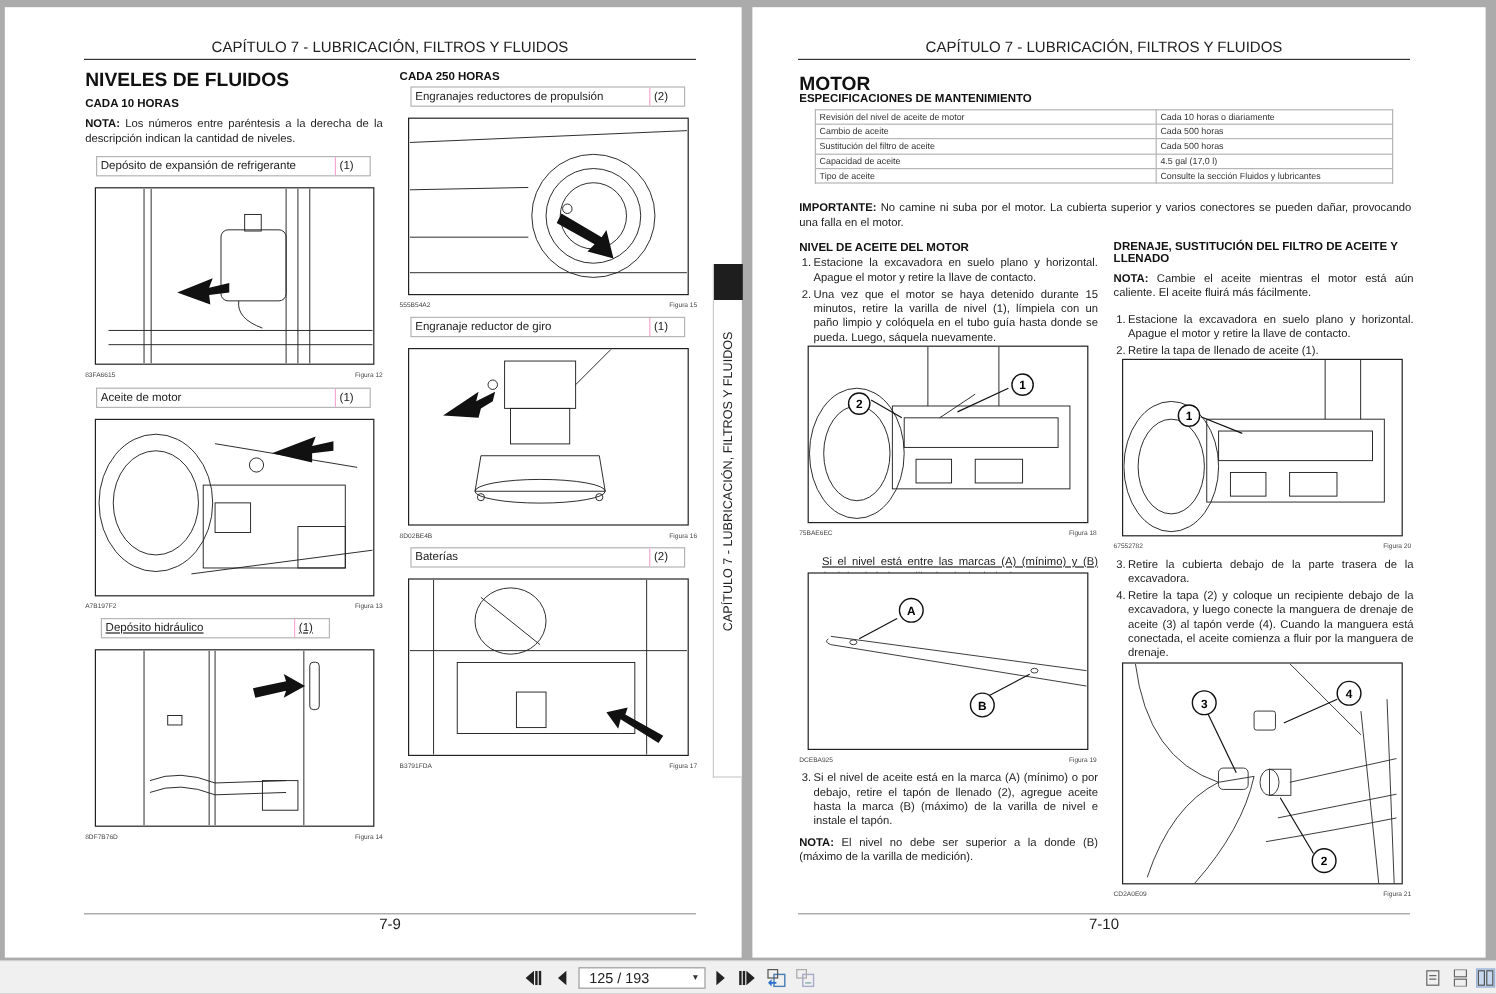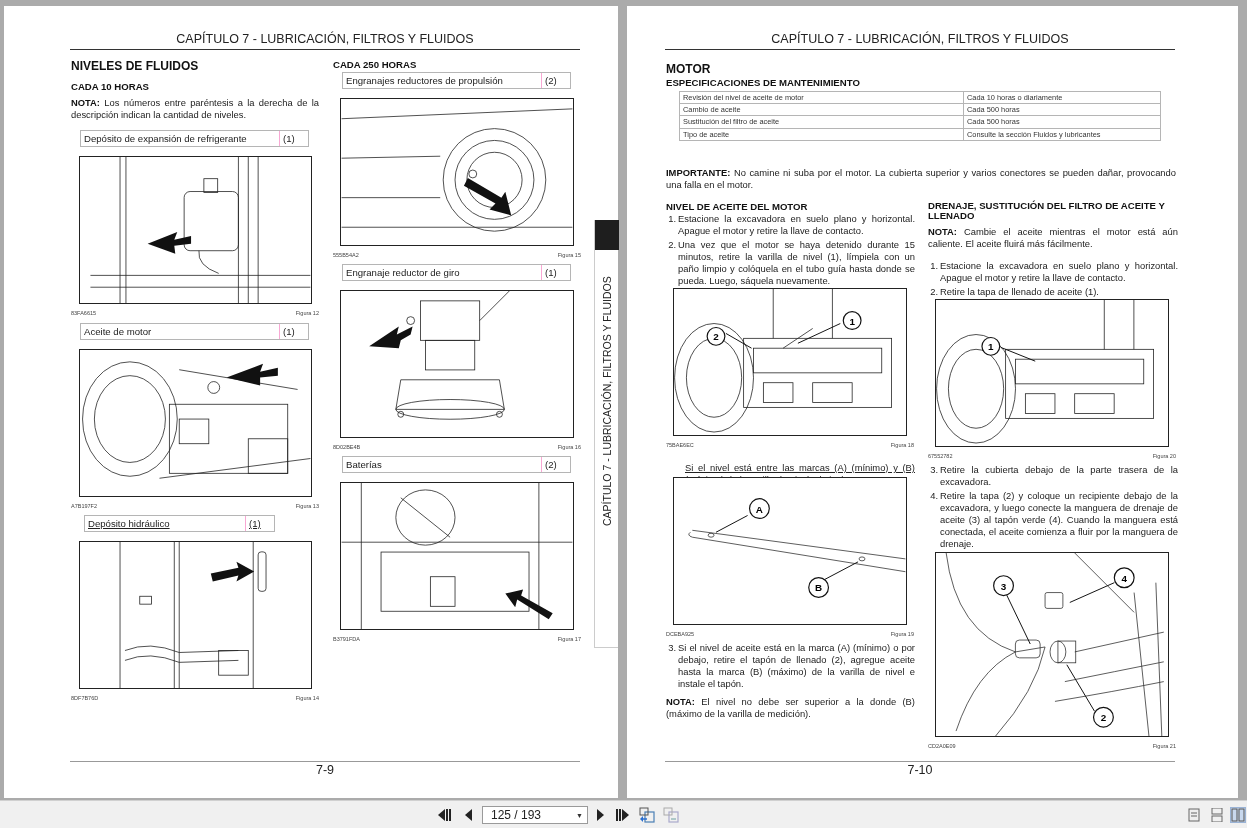--- a/index.html
+++ b/index.html
@@ -5,21 +5,21 @@
   * { box-sizing: border-box; margin: 0; padding: 0; }
   html, body { width: 1247px; height: 828px; overflow: hidden; background: #a9a9a9; font-family: "Liberation Sans", sans-serif; color: #1a1a1a; }
   .viewer { position: absolute; left: 0; top: 0; width: 1247px; height: 800px; background: #ababab; }
   .page { position: absolute; top: 6px; height: 792px; background: #fff; }
   .page-left { left: 4px; width: 614px; }
   .page-right { left: 627px; width: 611px; }
   .chapter-head { position: absolute; top: 26px; font-size: 12.5px; color: #222; text-align: center; }
   .rule { position: absolute; height: 1px; background: #333; }
   .rule-light { position: absolute; height: 1px; background: #999; }
   .page-num { position: absolute; top: 757px; font-size: 12.5px; color: #222; text-align: center; }
-  .h1 { position: absolute; font-weight: bold; font-size: 12px; color: #111; }
+  .h1 { position: absolute; font-weight: bold; font-size: 16px; color: #111; }
   .h2 { position: absolute; font-weight: bold; font-size: 9.6px; color: #111; }
   .para { position: absolute; font-size: 9.4px; line-height: 12px; text-align: justify; color: #222; }
   .para b { color: #111; }
   .levelbox { position: absolute; display: flex; border: 1px solid #b5b5b5; height: 17px; font-size: 9.6px; align-items: center; color: #222; background: #fff; }
   .levelbox .lbl { flex: 1; padding-left: 3px; border-right: 1px solid #f9a8d4; height: 100%; display: flex; align-items: center; }
   .levelbox .cnt { width: 28px; padding-left: 3px; }
   .fig { position: absolute; border: 1.5px solid #222; background: #fff; overflow: hidden; }
   .fig svg { width: 100%; height: 100%; display: block; }
   .cap { position: absolute; font-size: 5.5px; color: #444; display: flex; justify-content: space-between; }
   .spec-table { position: absolute; border-collapse: collapse; font-size: 7.4px; color: #333; }
@@ -222,20 +222,24 @@
           </tr>
         <tr>
             <td>Cambio de aceite</td>
             <td>Cada 500 horas</td>
           </tr>
         <tr>
             <td>Sustitución del filtro de aceite</td>
             <td>Cada 500 horas</td>
           </tr>
         <tr>
+            <td>Capacidad de aceite</td>
+            <td>4.5 gal (17,0 l)</td>
+          </tr>
+        <tr>
             <td>Tipo de aceite</td>
             <td>Consulte la sección Fluidos y lubricantes</td>
           </tr>
       </tbody>
     </table>
 
     <div class="para" style="left:39px;top:161px;width:510px;"><b>IMPORTANTE:</b><span> No camine ni suba por el motor. La cubierta superior y varios conectores se pueden dañar, provocando una falla en el motor.</span></div>
 
     <div class="h2" style="left:39px;top:195px;">NIVEL DE ACEITE DEL MOTOR</div>
     <div class="steps" style="left:39px;top:207px;width:249px;">

